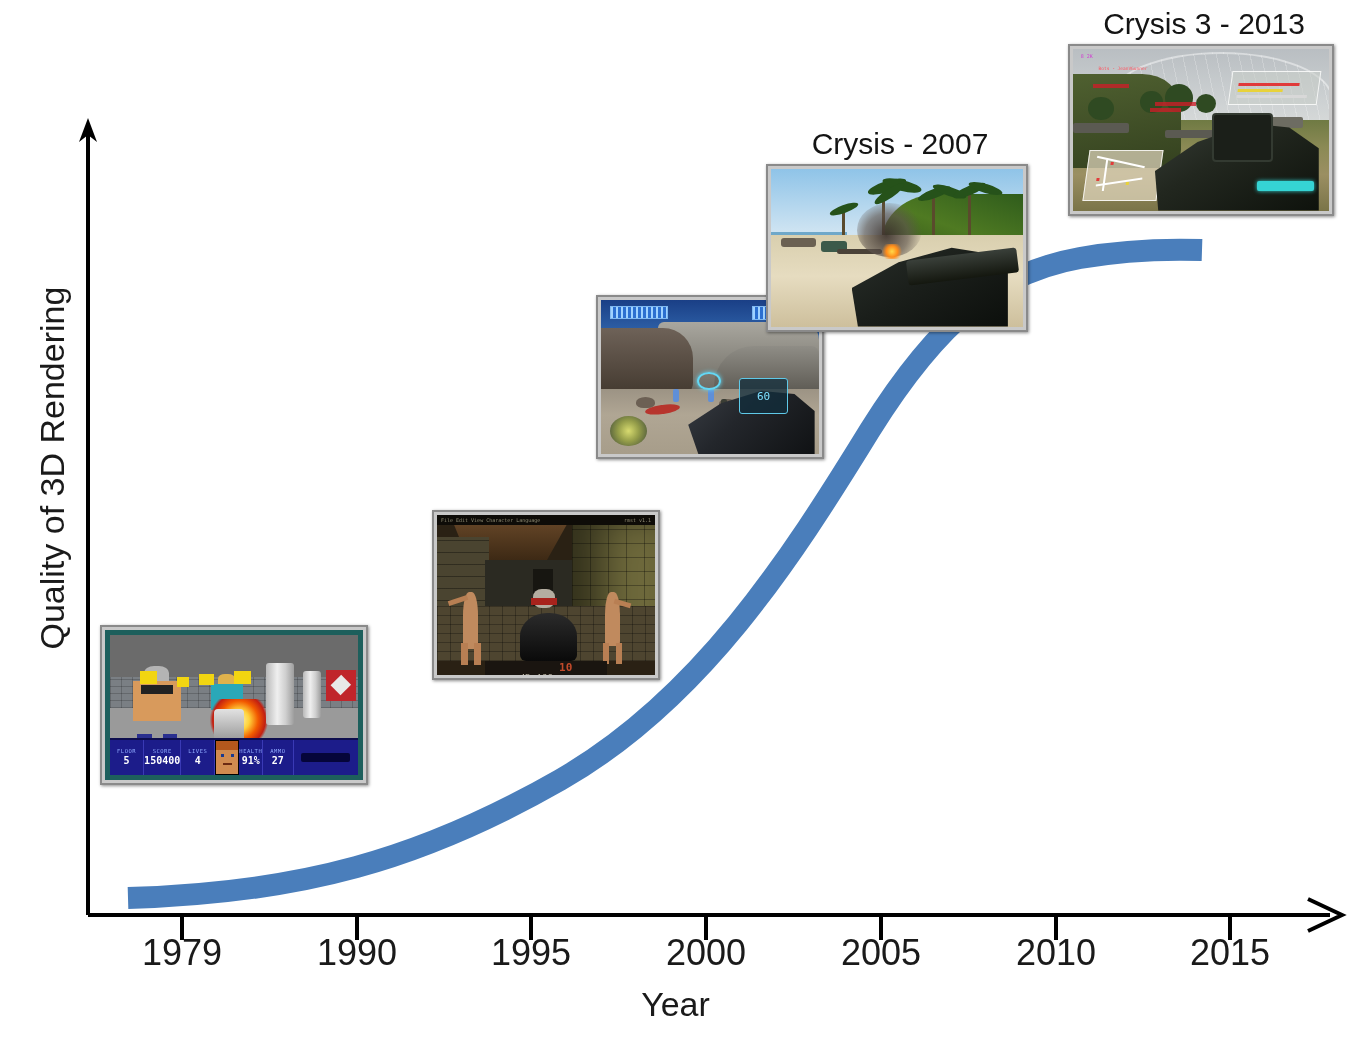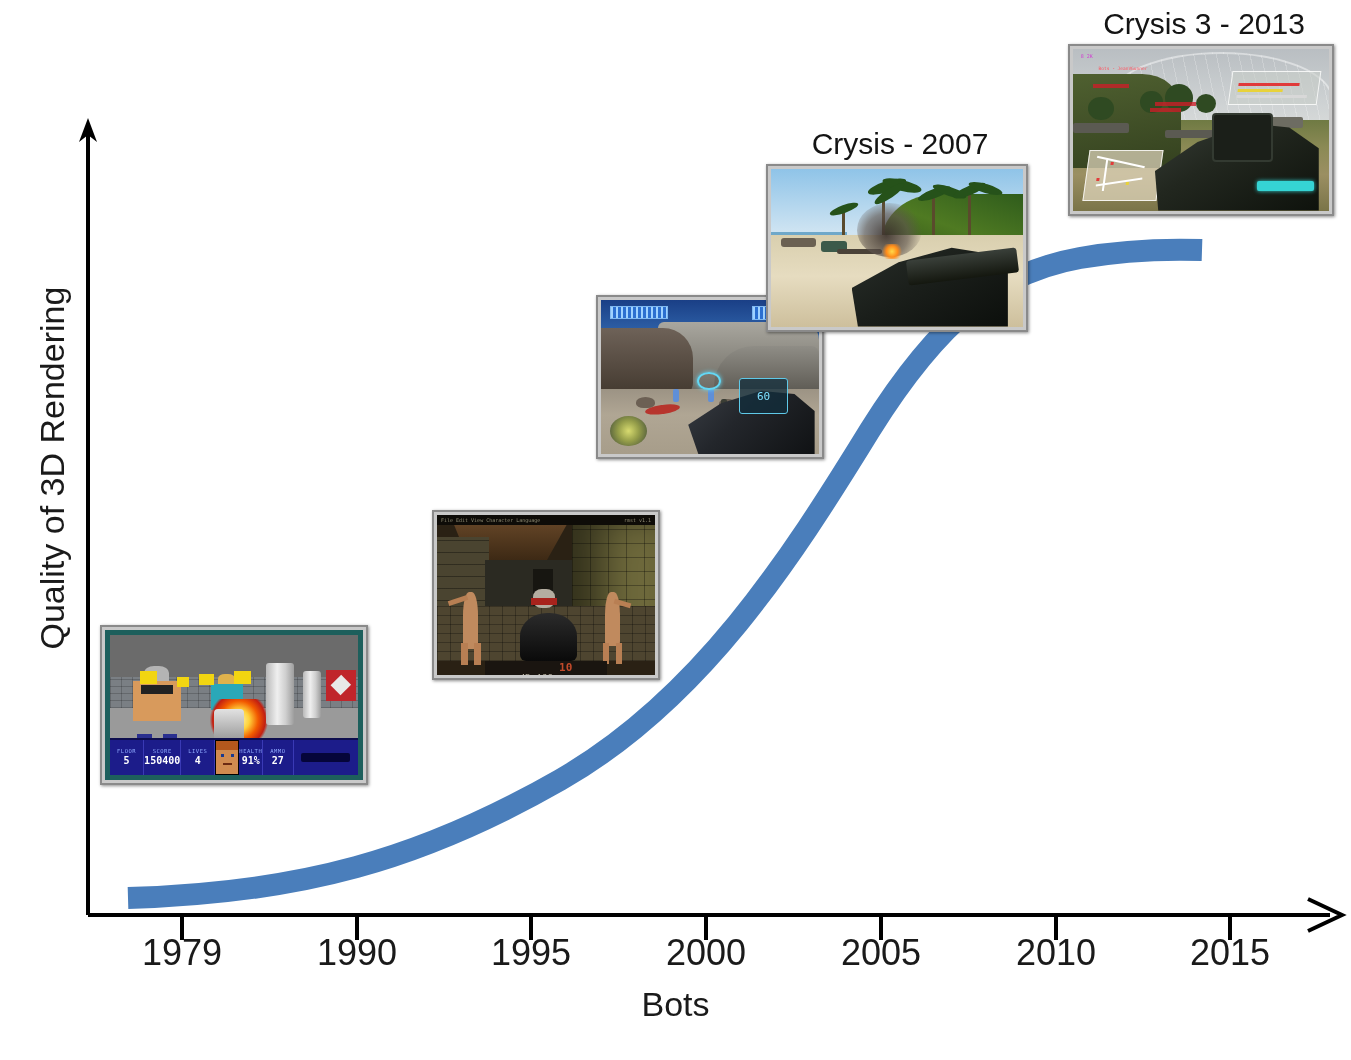--- a/index.html
+++ b/index.html
@@ -254,21 +254,21 @@
     </g>
 
     <path d="M 128,898
              C 300,893 420,860 560,780
              C 700,700 790,560 870,430
              C 940,318 1000,272 1080,258
              C 1130,249 1170,249 1202,250" fill="none" stroke="#4A7EBB" stroke-width="22" stroke-linecap="butt"></path>
   </svg>
 
   <div class="axis-title" id="ylabel">Quality of 3D Rendering</div>
-  <div class="axis-title" id="xlabel">Bots</div>
+  <div class="axis-title" id="xlabel">Year</div>
 
   <div class="tick-label" style="left:182px">1979</div>
   <div class="tick-label" style="left:357px">1990</div>
   <div class="tick-label" style="left:531px">1995</div>
   <div class="tick-label" style="left:706px">2000</div>
   <div class="tick-label" style="left:881px">2005</div>
   <div class="tick-label" style="left:1056px">2010</div>
   <div class="tick-label" style="left:1230px">2015</div>
 
   <div class="milestone" style="left:100px; top:625px; width:282px;">

